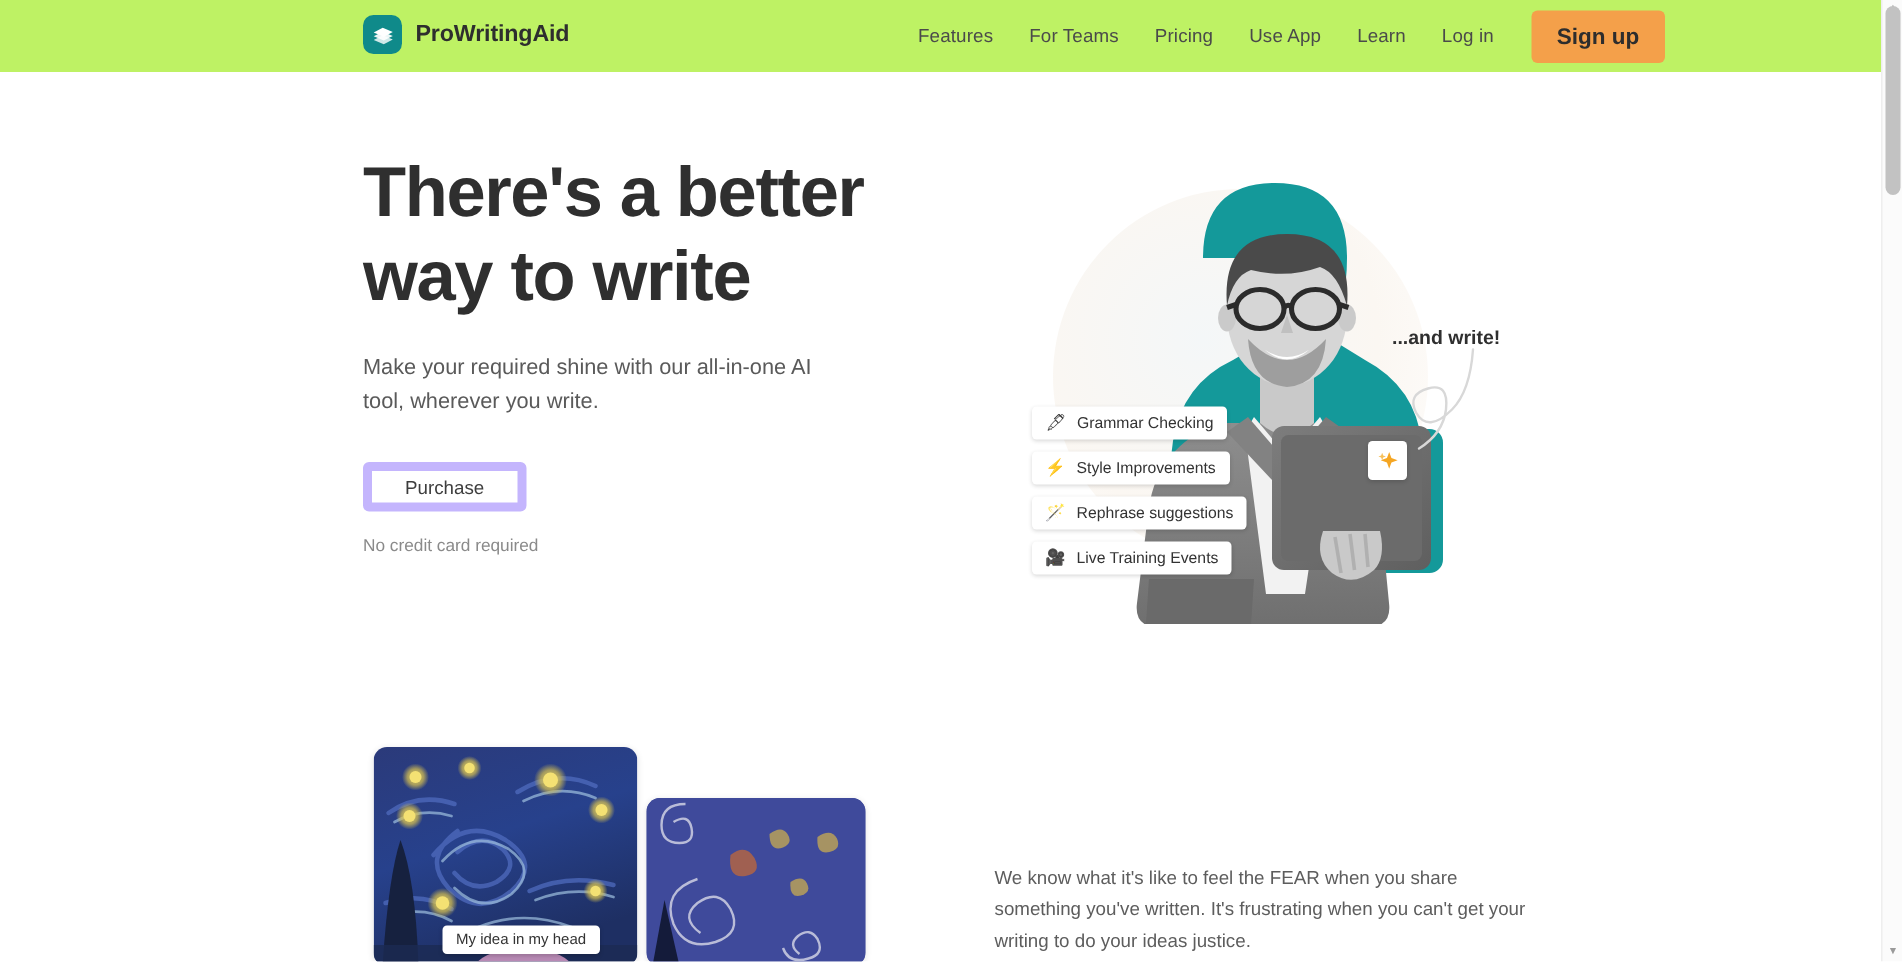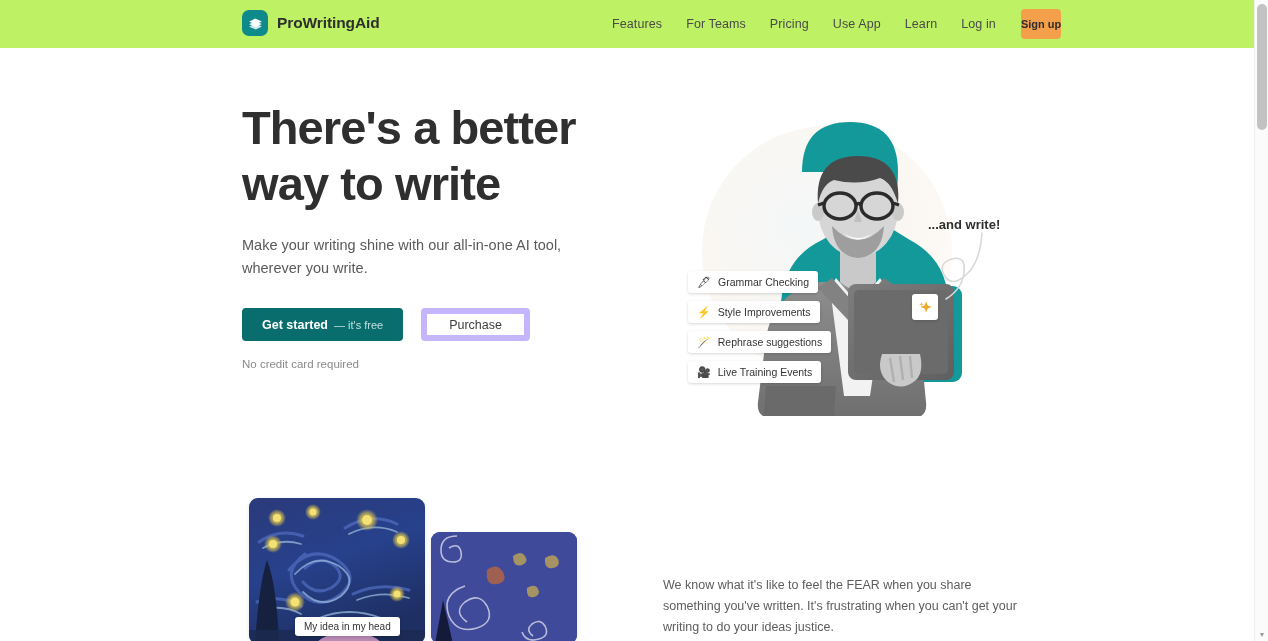--- a/index.html
+++ b/index.html
@@ -108,25 +108,25 @@
     color: #4a4a4a;
     text-decoration: none;
     padding: 6px 12px;
     white-space: nowrap;
     letter-spacing: 0.1px;
   }
   .nav-cta {
     margin-left: 13px;
     background: #f4a04a;
     color: #2d2d2d;
-    font-size: 11px;
+    font-size: 15px;
     font-weight: bold;
     border: none;
     border-radius: 4px;
-    padding: 9px 0;
+    padding: 9px 17px;
     cursor: pointer;
     white-space: nowrap;
   }
 
   
   .hero {
     position: absolute;
     left: 0;
     top: 48px;
     width: 1254px;
@@ -386,27 +386,23 @@
 
   </header>
 
   <section class="hero">
 
     <div class="hero-copy">
       <h1 class="hero-title">
         <span>There's a better</span><br>
         <span>way to write</span>
       </h1>
-      <p class="hero-sub">Make your writing shine with our all-in-one AI tool, wherever you write.</p>
+      <p class="hero-sub">Make your required shine with our all-in-one AI tool, wherever you write.</p>
 
       <div class="hero-actions">
-        <button class="btn-primary">
-          <span>Get started</span>
-          <span class="free-note">— it's free</span>
-        </button>
         <button class="btn-secondary">Purchase</button>
       </div>
 
       <p class="hero-note">No credit card required</p>
     </div>
 
     <div class="hero-art">
 
       <div class="art-halo"></div>
 

